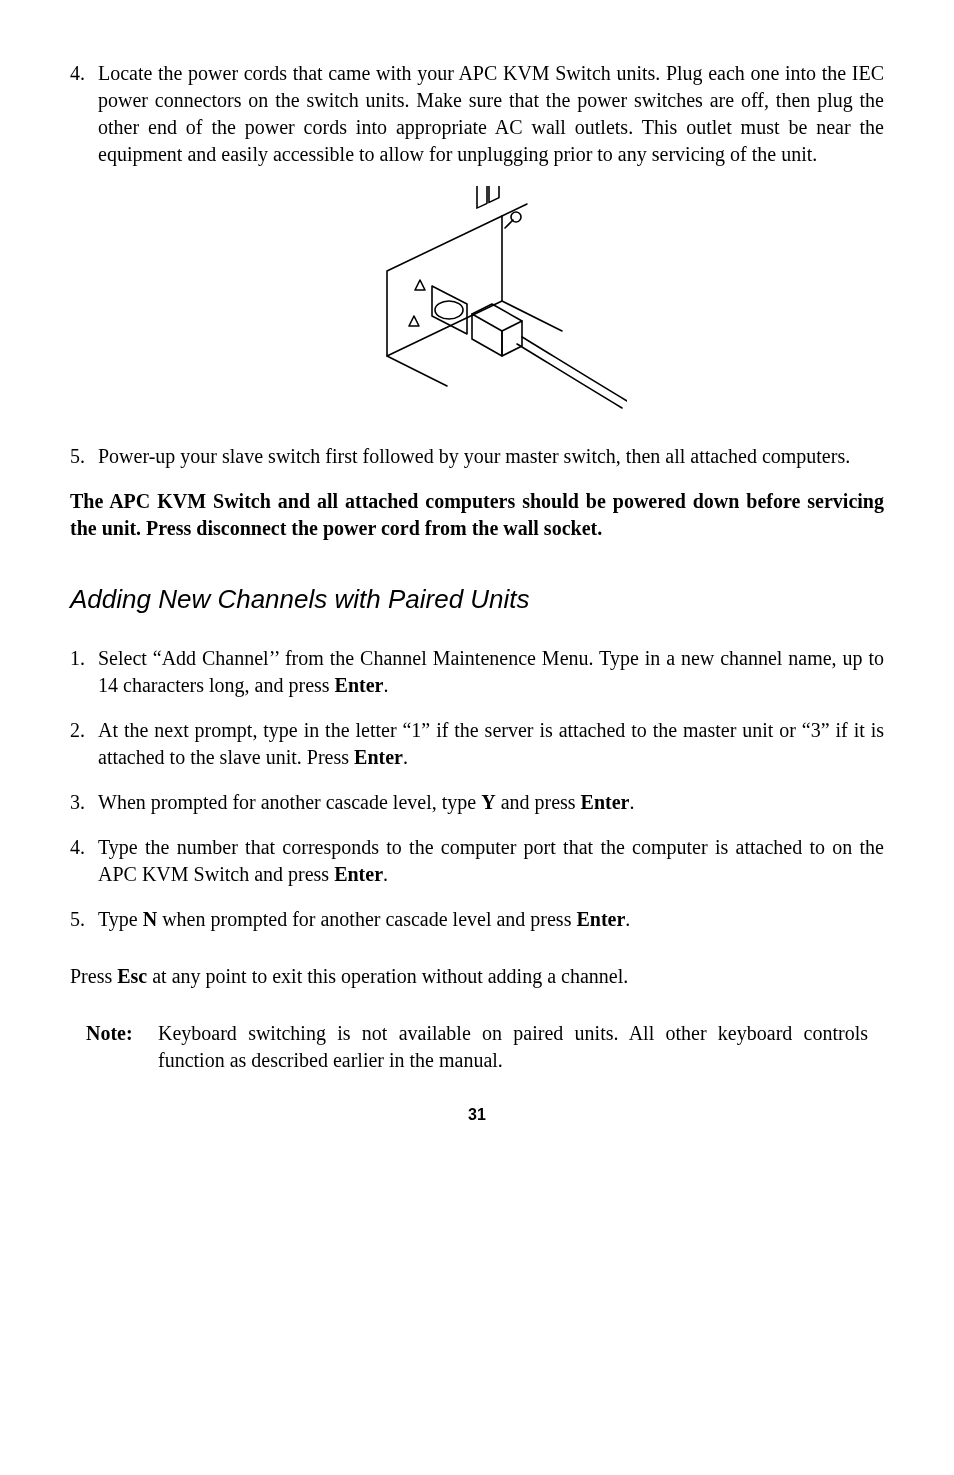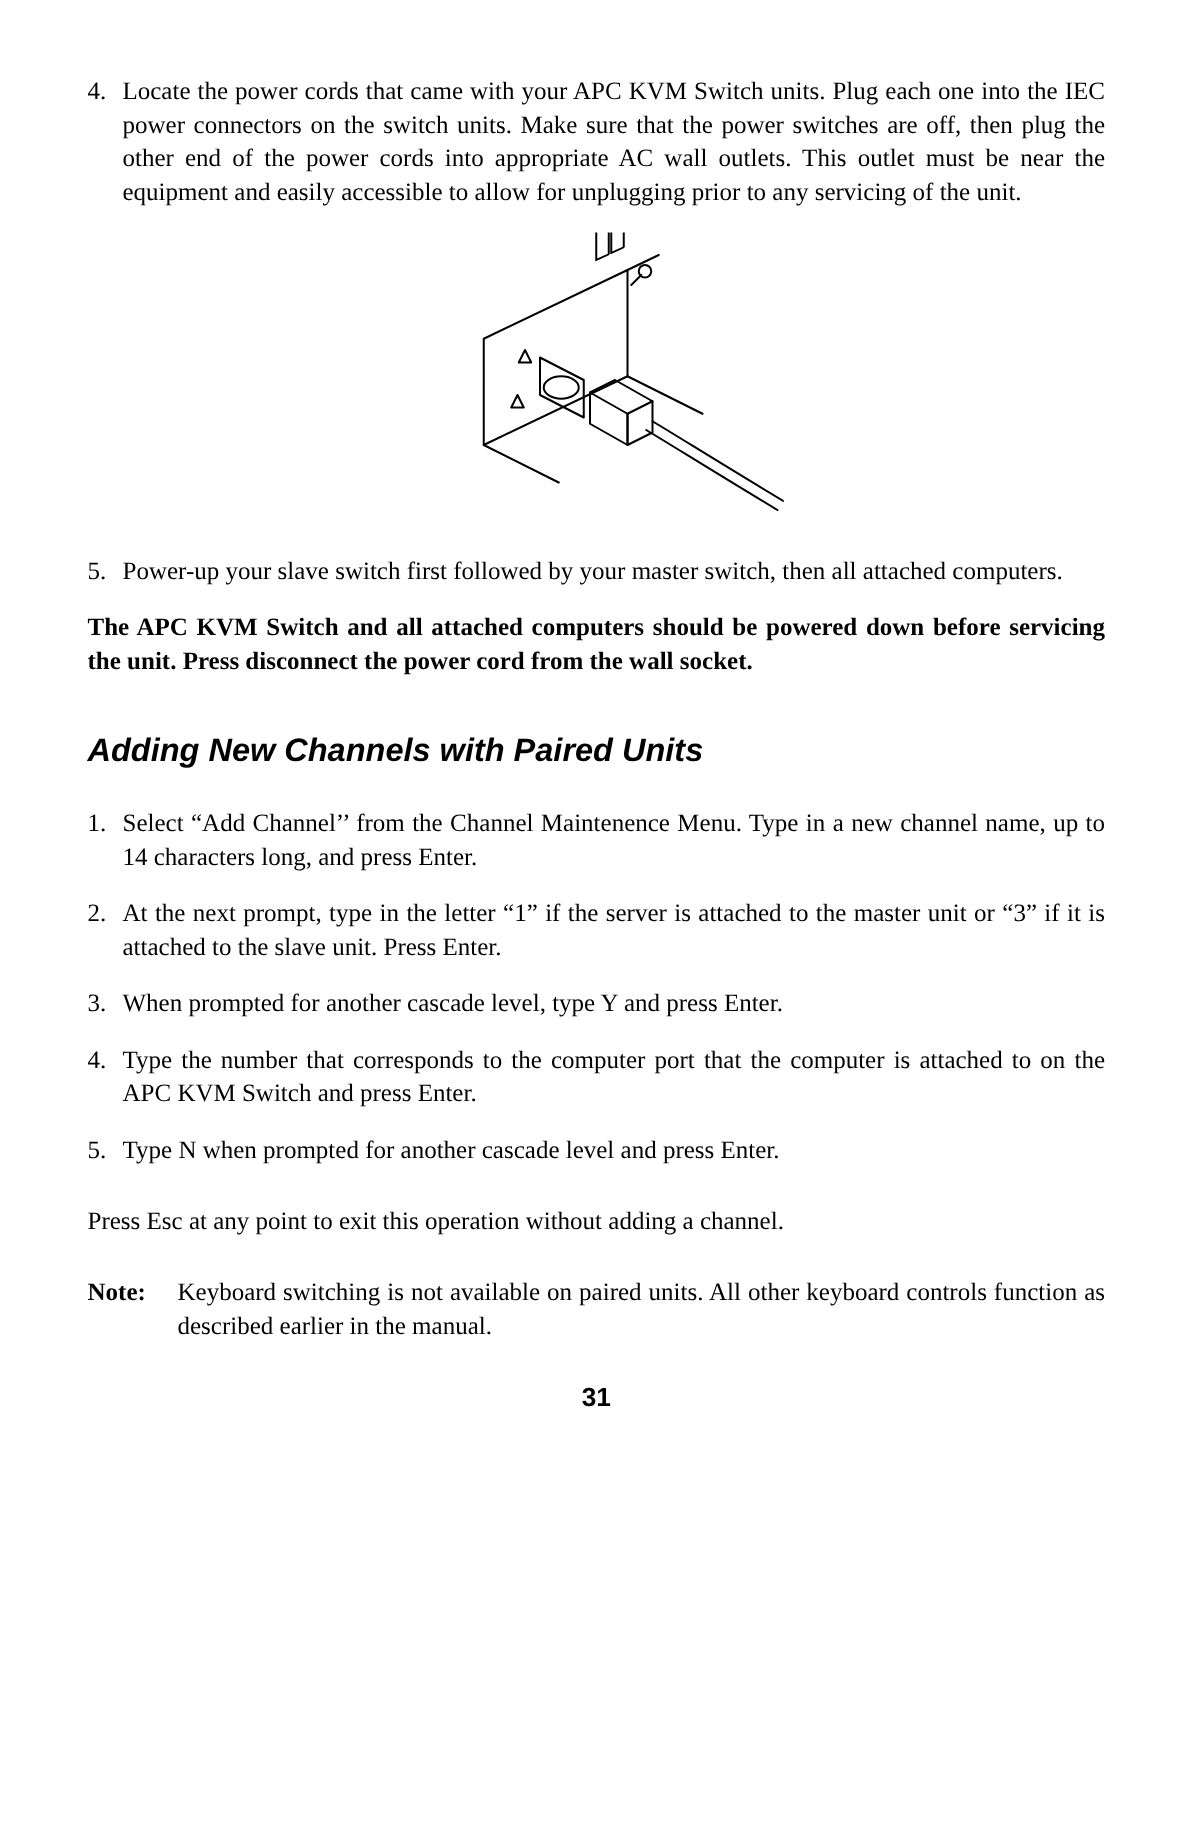--- a/index.html
+++ b/index.html
@@ -28,50 +28,50 @@
     text-align: center;
     margin: 10px 0 20px 0;
   }
   .bold-para {
     font-weight: bold;
     text-align: justify;
     margin: 18px 0 40px 0;
   }
   h2.section {
     font-family: "Trebuchet MS", "Verdana", "Arial", sans-serif;
-    font-weight: bold;
+    font-weight: normal;
     font-style: italic;
     font-size: 26px;
     margin: 30px 0 28px 0;
   }
   .plain-para {
     margin: 30px 0;
     text-align: justify;
   }
   .note-row {
     display: flex;
-    margin: 18px 0;
+    margin: 18px 16px;
     text-align: justify;
   }
   .note-label {
     flex: 0 0 72px;
     font-weight: bold;
   }
   .note-body {
     flex: 1;
     font-family: Liberation Serif, serif;
   }
   .page-num {
     text-align: center;
     font-family: "Trebuchet MS", Arial, sans-serif;
     font-weight: bold;
-    font-size: 21px;
+    font-size: 16px;
     margin-top: 30px;
   }
-  b { font-weight: normal; }
+  b { font-weight: bold; }
   svg { display: inline-block; }
 </style>
 </head>
 <body>
 
 <div class="ol-item">
   <div class="ol-num">4.</div>
   <div class="ol-body">Locate the power cords that came with your APC KVM Switch units. Plug each one into the IEC power connectors on the switch units. Make sure that the power switches are off, then plug the other end of the power cords into appropriate AC wall outlets. This outlet must be near the equipment and easily accessible to allow for unplugging prior to any servicing of the unit.</div>
 </div>
 

